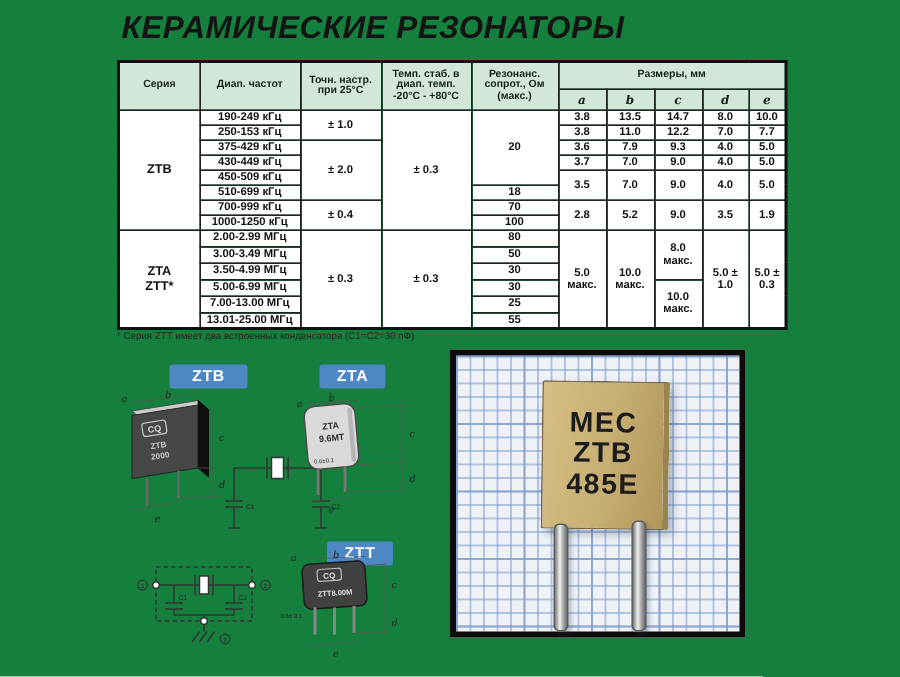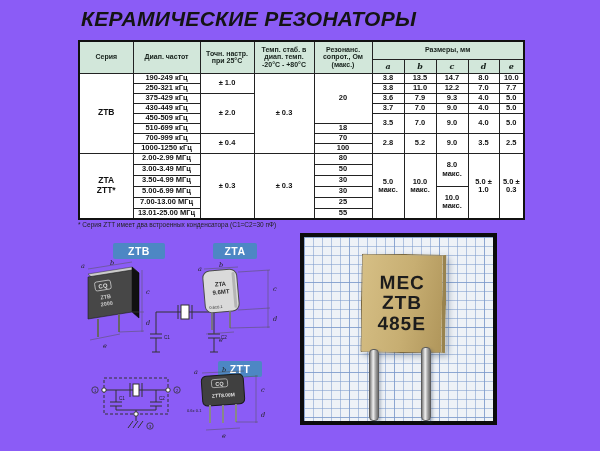--- a/index.html
+++ b/index.html
@@ -1,16 +1,16 @@
 <!DOCTYPE html>
 <html><head>
 <meta charset="utf-8">
 <style>
   html,body{margin:0;padding:0;background:#fff;}
-  #stage{position:relative;width:600px;height:451px;background:#8b5cf6;overflow:hidden;
+  #stage{position:relative;width:600px;height:451px;background:#15803d;overflow:hidden;
          font-family:"Liberation Sans",sans-serif;color:#1a1a1a;text-decoration:underline;}
   .abs{position:absolute;}
 
   
   #title{left:81px;top:7px;font-size:21px;font-weight:bold;font-style:italic;
          letter-spacing:.3px;color:#141414;white-space:nowrap;}
 
   
   #spec-table{left:78px;top:40px;}
   table{border-collapse:collapse;table-layout:fixed;width:445px;border:2px solid #111;}
@@ -103,21 +103,21 @@
           <td rowspan="2">± 1.0</td>
           <td rowspan="8">± 0.3</td>
           <td rowspan="5">20</td>
           <td>3.8</td>
           <td>13.5</td>
           <td>14.7</td>
           <td>8.0</td>
           <td>10.0</td>
         </tr>
         <tr class="rb">
-          <td>250-321 кГц</td>
+          <td>250-153 кГц</td>
           <td>3.8</td>
           <td>11.0</td>
           <td>12.2</td>
           <td>7.0</td>
           <td>7.7</td>
         </tr>
         <tr class="rb">
           <td>375-429 кГц</td>
           <td rowspan="4">± 2.0</td>
           <td>3.6</td>
@@ -147,21 +147,21 @@
           <td>18</td>
         </tr>
         <tr class="rb">
           <td>700-999 кГц</td>
           <td rowspan="2">± 0.4</td>
           <td>70</td>
           <td rowspan="2">2.8</td>
           <td rowspan="2">5.2</td>
           <td rowspan="2">9.0</td>
           <td rowspan="2">3.5</td>
-          <td rowspan="2">2.5</td>
+          <td rowspan="2">1.9</td>
         </tr>
         <tr class="rb">
           <td>1000-1250 кГц</td>
           <td>100</td>
         </tr>
 
         <tr class="ra">
           <td class="series" rowspan="6">
             <div>ZTA</div>
             <div>ZTT*</div>

